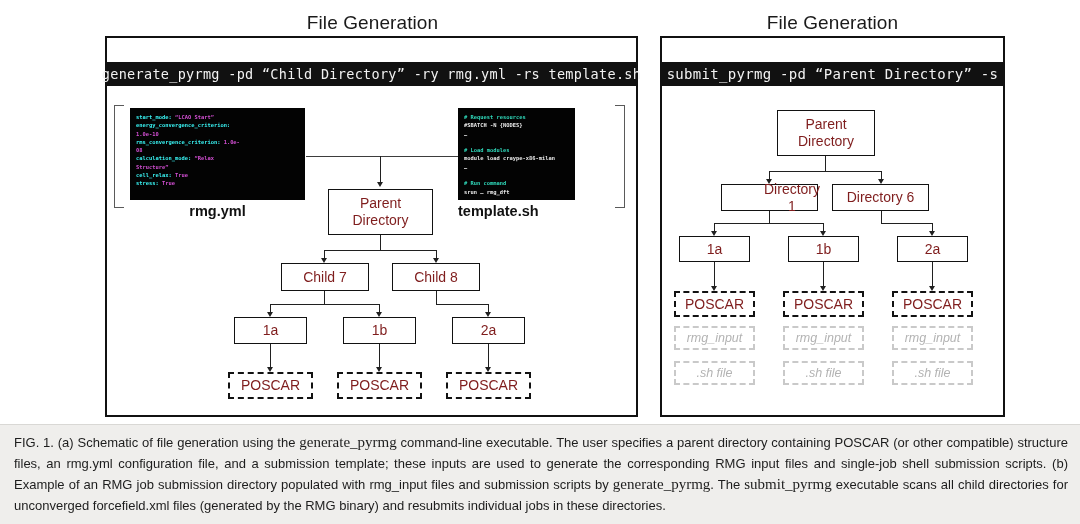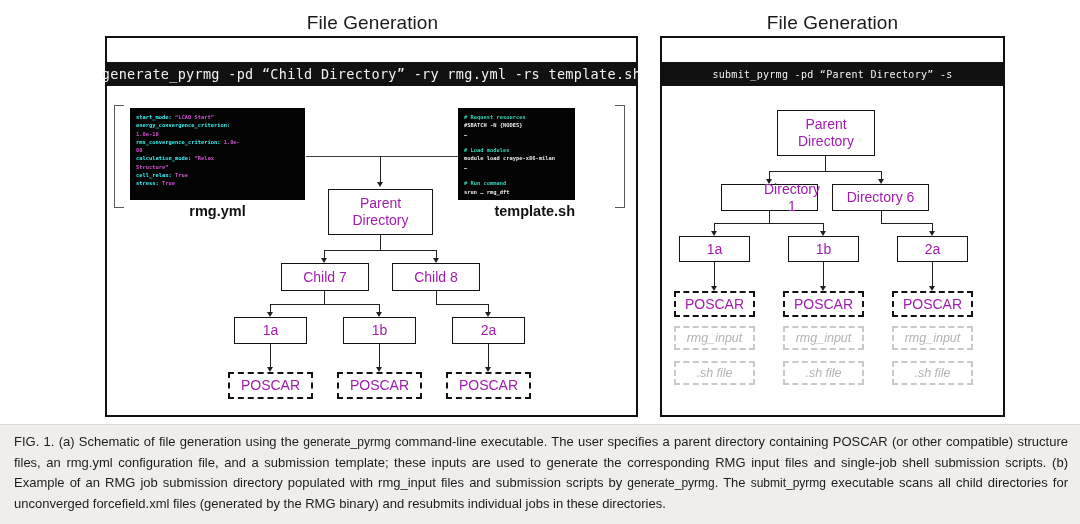--- a/index.html
+++ b/index.html
@@ -49,21 +49,21 @@
     justify-content: center;
     white-space: nowrap;
     letter-spacing: .3px;
   }
   #cmd-gen {
     left: 107px; top: 62px; width: 529px; height: 24px;
     font-size: 13.5px;
   }
   #cmd-sub {
     left: 662px; top: 62px; width: 341px; height: 24px;
-    font-size: 10px;
+    font-size: 14px;
   }
 
   
   .codeblock {
     position: absolute;
     background: #030303;
     font-family: "DejaVu Sans Mono", "Liberation Mono", monospace;
     font-size: 5.4px;
     line-height: 8.3px;
     font-weight: bold;
@@ -84,21 +84,21 @@
 
   
   .file-label {
     position: absolute;
     font-size: 14.5px;
     font-weight: bold;
     color: #111111;
     white-space: nowrap;
   }
   #label-yml { left: 130px; top: 203px; width: 175px; text-align: center; }
-  #label-sh  { left: 458px; top: 203px; width: 117px; text-align: right; }
+  #label-sh  { left: 458px; top: 203px; width: 117px; text-align: left; }
 
   
   .hook {
     position: absolute;
     border: 1.4px solid #5a5a5a;
     box-sizing: border-box;
     background: transparent;
   }
   .hook-left  { border-right: none; }
   .hook-right { border-left: none; }
@@ -125,21 +125,21 @@
   .node {
     position: absolute;
     box-sizing: border-box;
     background: #ffffff;
     border: 1.8px solid #121212;
     display: flex;
     align-items: center;
     justify-content: center;
     text-align: center;
     font-size: 14px;
-    color: #a21caf;
+    color: #7f1d1d;
     line-height: 17px;
   }
   .node.two-line { flex-direction: column; }
   .node.dashed {
     border: 2.2px dashed #121212;
   }
   .node.ghost {
     border: 2px dashed #c9c9c9;
     color: #b3b3b3;
     font-style: italic;
@@ -159,22 +159,22 @@
     position: absolute;
     left: 14px; top: 432px;
     width: 1054px;
     font-size: 13px;
     line-height: 20.5px;
     color: #1d1d1d;
     text-align: justify;
   }
   #caption b { font-weight: normal; }
   .mono {
-    font-family: Liberation Sans, sans-serif;
-    font-size: 12px;
+    font-family: Liberation Serif, serif;
+    font-size: 15px;
   }
 </style>
 </head>
 <body>
 
 <div class="panel-title" id="title-gen">File Generation</div>
 <div class="panel-title" id="title-sub">File Generation</div>
 
 <div class="panel" id="panel-gen"></div>
 

